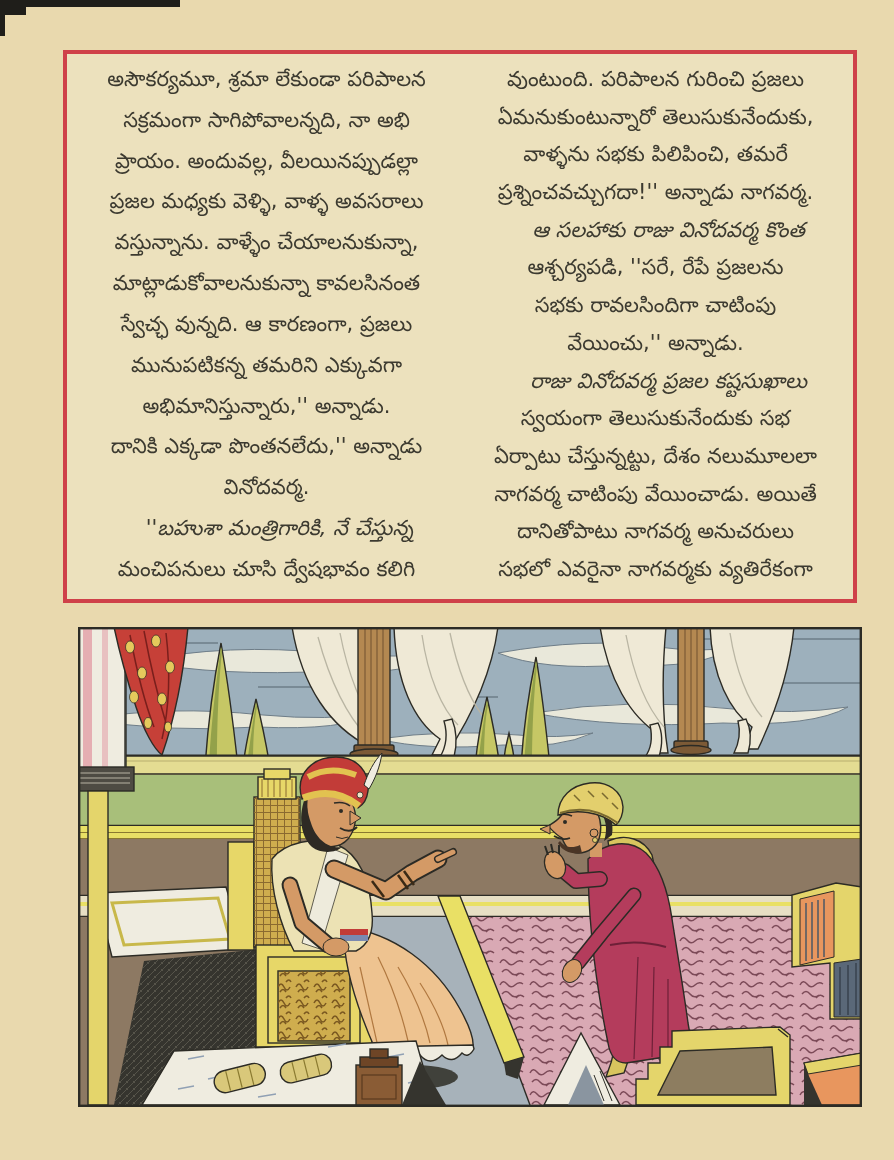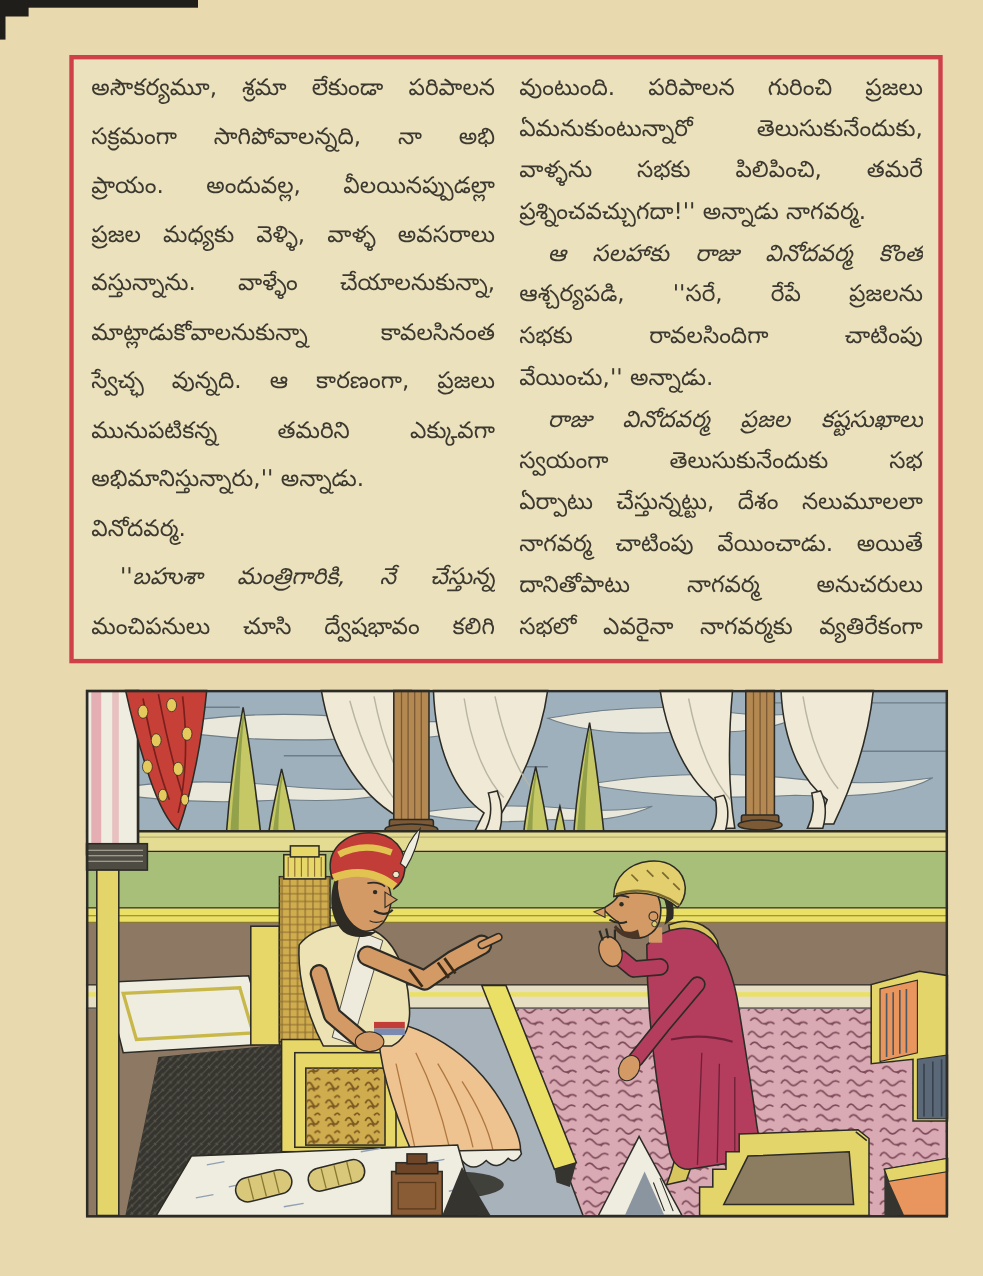--- a/index.html
+++ b/index.html
@@ -10,21 +10,21 @@
   }
   .edge-mark{position:absolute;background:#1f1e1a;}
   .text-panel{
     position:absolute;left:63px;top:50px;width:794px;height:553px;
     box-sizing:border-box;border:4px solid var(--border_red);
     background:var(--panel_bg);
     display:flex;gap:22px;padding:8px 14px 12px 16px;
   }
   .text-col{
     flex:1 1 0;display:flex;flex-direction:column;justify-content:space-between;
-    font-size:21px;line-height:35px;color:var(--ink);overflow:hidden;
+    font-size:21px;line-height:35px;color:var(--ink);overflow:hidden;align-items:center;
   }
   .tline{text-align:justify;text-align-last:justify;white-space:nowrap;}
   .tline.para-end{text-align-last:left;}
   .tline.indent{text-indent:26px;font-style:italic;}
   .illus{position:absolute;left:78px;top:627px;width:784px;height:480px;}
   .illus svg{display:block;width:784px;height:480px;}
   
   .f-sky{fill:var(--sky)} .f-cloud{fill:var(--cloud)}
   .f-tree{fill:var(--tree)} .f-treeshade{fill:var(--tree_shade)}
   .f-rail{fill:var(--rail)} .f-green{fill:var(--wall_green)}
@@ -57,20 +57,21 @@
   <div class="text-col">
     <div class="tline">అసౌకర్యమూ, శ్రమా లేకుండా పరిపాలన</div>
     <div class="tline">సక్రమంగా సాగిపోవాలన్నది, నా అభి</div>
     <div class="tline">ప్రాయం. అందువల్ల, వీలయినప్పుడల్లా</div>
     <div class="tline">ప్రజల మధ్యకు వెళ్ళి, వాళ్ళ అవసరాలు</div>
     <div class="tline">వస్తున్నాను. వాళ్ళేం చేయాలనుకున్నా,</div>
     <div class="tline">మాట్లాడుకోవాలనుకున్నా కావలసినంత</div>
     <div class="tline">స్వేచ్ఛ వున్నది. ఆ కారణంగా, ప్రజలు</div>
     <div class="tline">మునుపటికన్న తమరిని ఎక్కువగా</div>
     <div class="tline para-end">అభిమానిస్తున్నారు,'' అన్నాడు.</div>
+    <div class="tline">దానికి ఎక్కడా పొంతనలేదు,'' అన్నాడు</div>
     <div class="tline para-end">వినోదవర్మ.</div>
     <div class="tline indent">''బహుశా మంత్రిగారికి, నే చేస్తున్న</div>
     <div class="tline">మంచిపనులు చూసి ద్వేషభావం కలిగి</div>
   </div>
   <div class="text-col">
     <div class="tline">వుంటుంది. పరిపాలన గురించి ప్రజలు</div>
     <div class="tline">ఏమనుకుంటున్నారో తెలుసుకునేందుకు,</div>
     <div class="tline">వాళ్ళను సభకు పిలిపించి, తమరే</div>
     <div class="tline para-end">ప్రశ్నించవచ్చుగదా!'' అన్నాడు నాగవర్మ.</div>
     <div class="tline indent">ఆ సలహాకు రాజు వినోదవర్మ కొంత</div>

